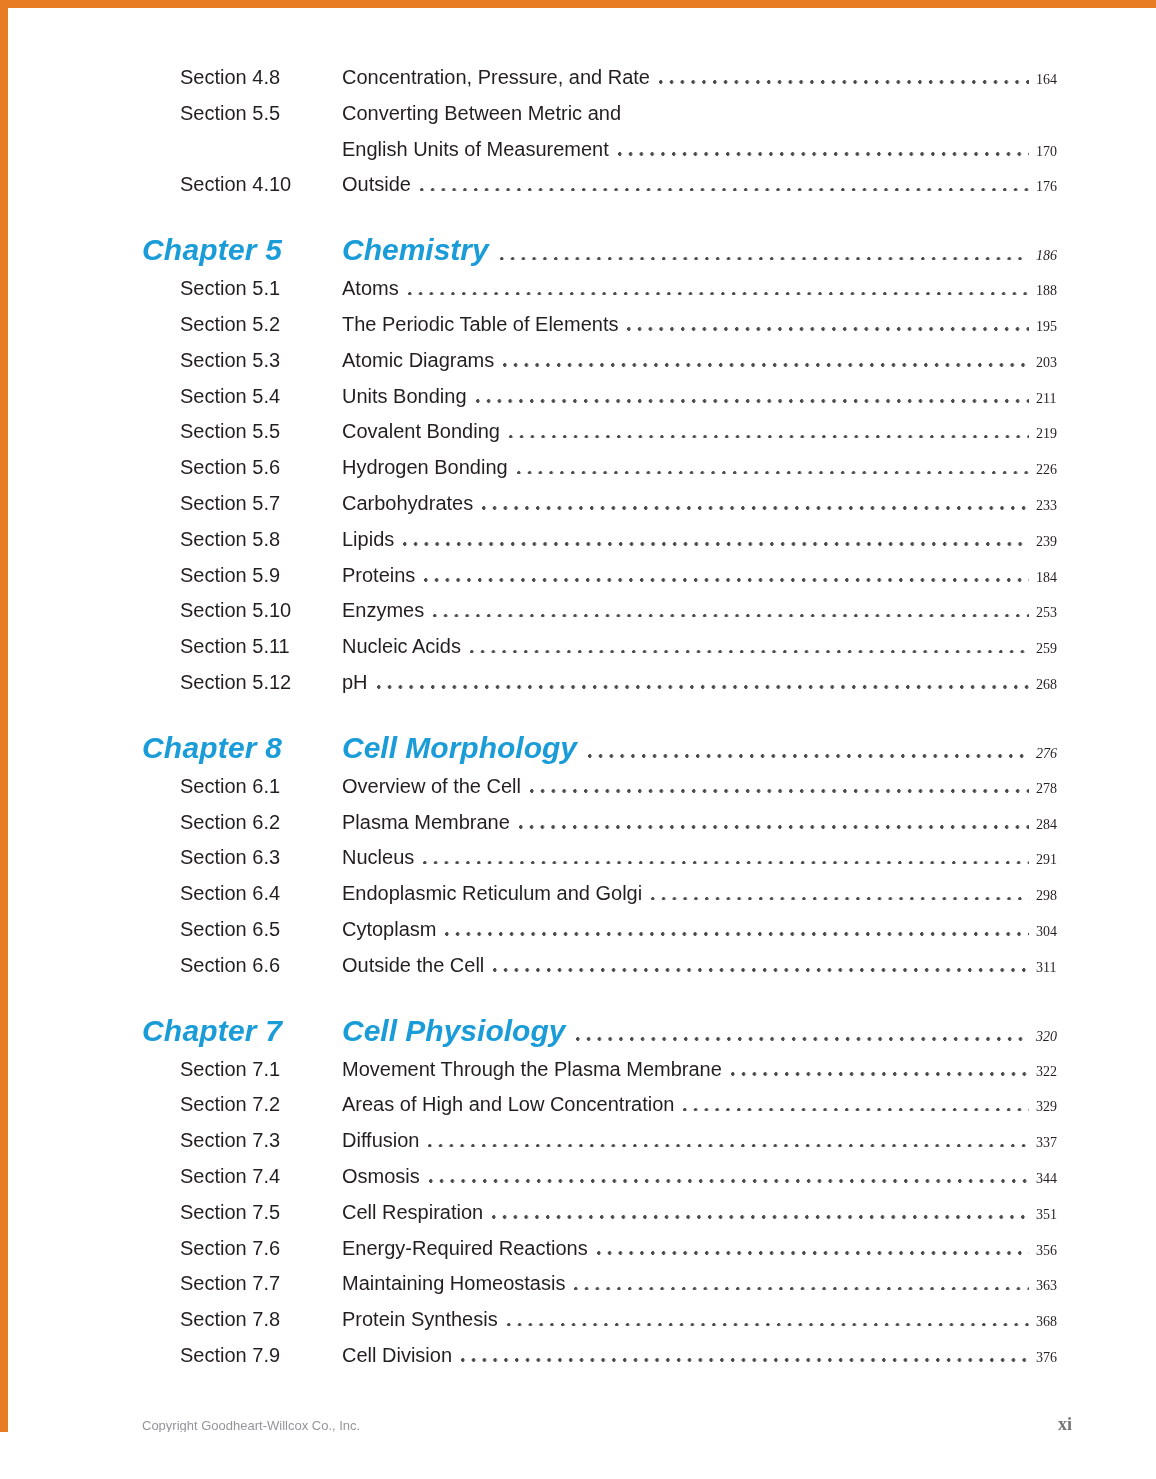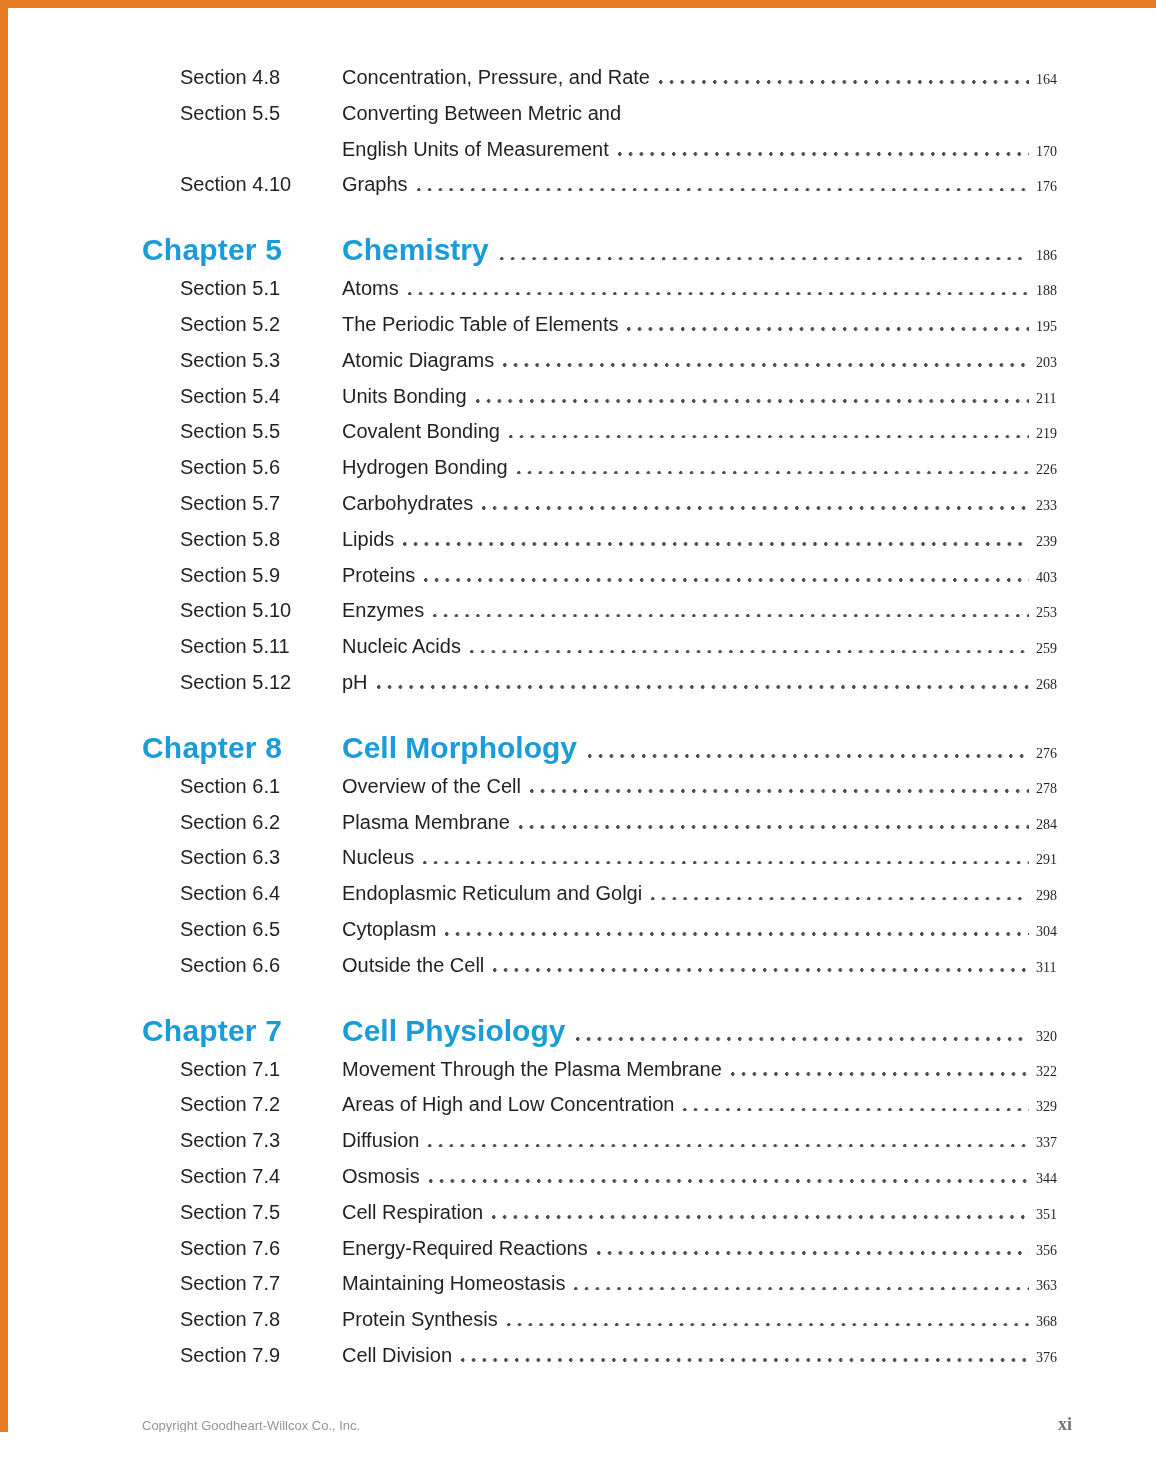--- a/index.html
+++ b/index.html
@@ -33,20 +33,21 @@
   }
   .sec-label{flex:0 0 162px;}
   .title{white-space:nowrap;}
 
   .chapter-row{
     height:44px;
     margin-top:24px;
     color:var(--blue);
     font-weight:bold;
     font-size:30px;
+    font-style:italic;
   }
   .ch-label{flex:0 0 200px;letter-spacing:0.2px;}
   .ch-title{white-space:nowrap;}
 
   .dots{
     flex:1 1 auto;
     min-width:18px;
     height:3.6px;
     margin:0 7px 0 9px;
     background-image:radial-gradient(circle at 1.8px 1.8px, var(--dots) 1.45px, transparent 1.95px);
@@ -94,21 +95,21 @@
     <span class="page-num" style="visibility: hidden;"></span>
   </div>
       <div class="row section-row">
     <span class="sec-label"></span>
     <span class="title">English Units of Measurement</span>
     <span class="dots"></span>
     <span class="page-num">170</span>
   </div>
       <div class="row section-row">
     <span class="sec-label">Section 4.10</span>
-    <span class="title">Graphs</span>
+    <span class="title">Outside</span>
     <span class="dots"></span>
     <span class="page-num">176</span>
   </div>
       <div class="row chapter-row">
     <span class="ch-label">Chapter 5</span>
     <span class="ch-title">Chemistry</span>
     <span class="dots"></span>
     <span class="page-num">186</span>
   </div>
       <div class="row section-row">
@@ -156,21 +157,21 @@
       <div class="row section-row">
     <span class="sec-label">Section 5.8</span>
     <span class="title">Lipids</span>
     <span class="dots"></span>
     <span class="page-num">239</span>
   </div>
       <div class="row section-row">
     <span class="sec-label">Section 5.9</span>
     <span class="title">Proteins</span>
     <span class="dots"></span>
-    <span class="page-num">403</span>
+    <span class="page-num">184</span>
   </div>
       <div class="row section-row">
     <span class="sec-label">Section 5.10</span>
     <span class="title">Enzymes</span>
     <span class="dots"></span>
     <span class="page-num">253</span>
   </div>
       <div class="row section-row">
     <span class="sec-label">Section 5.11</span>
     <span class="title">Nucleic Acids</span>

